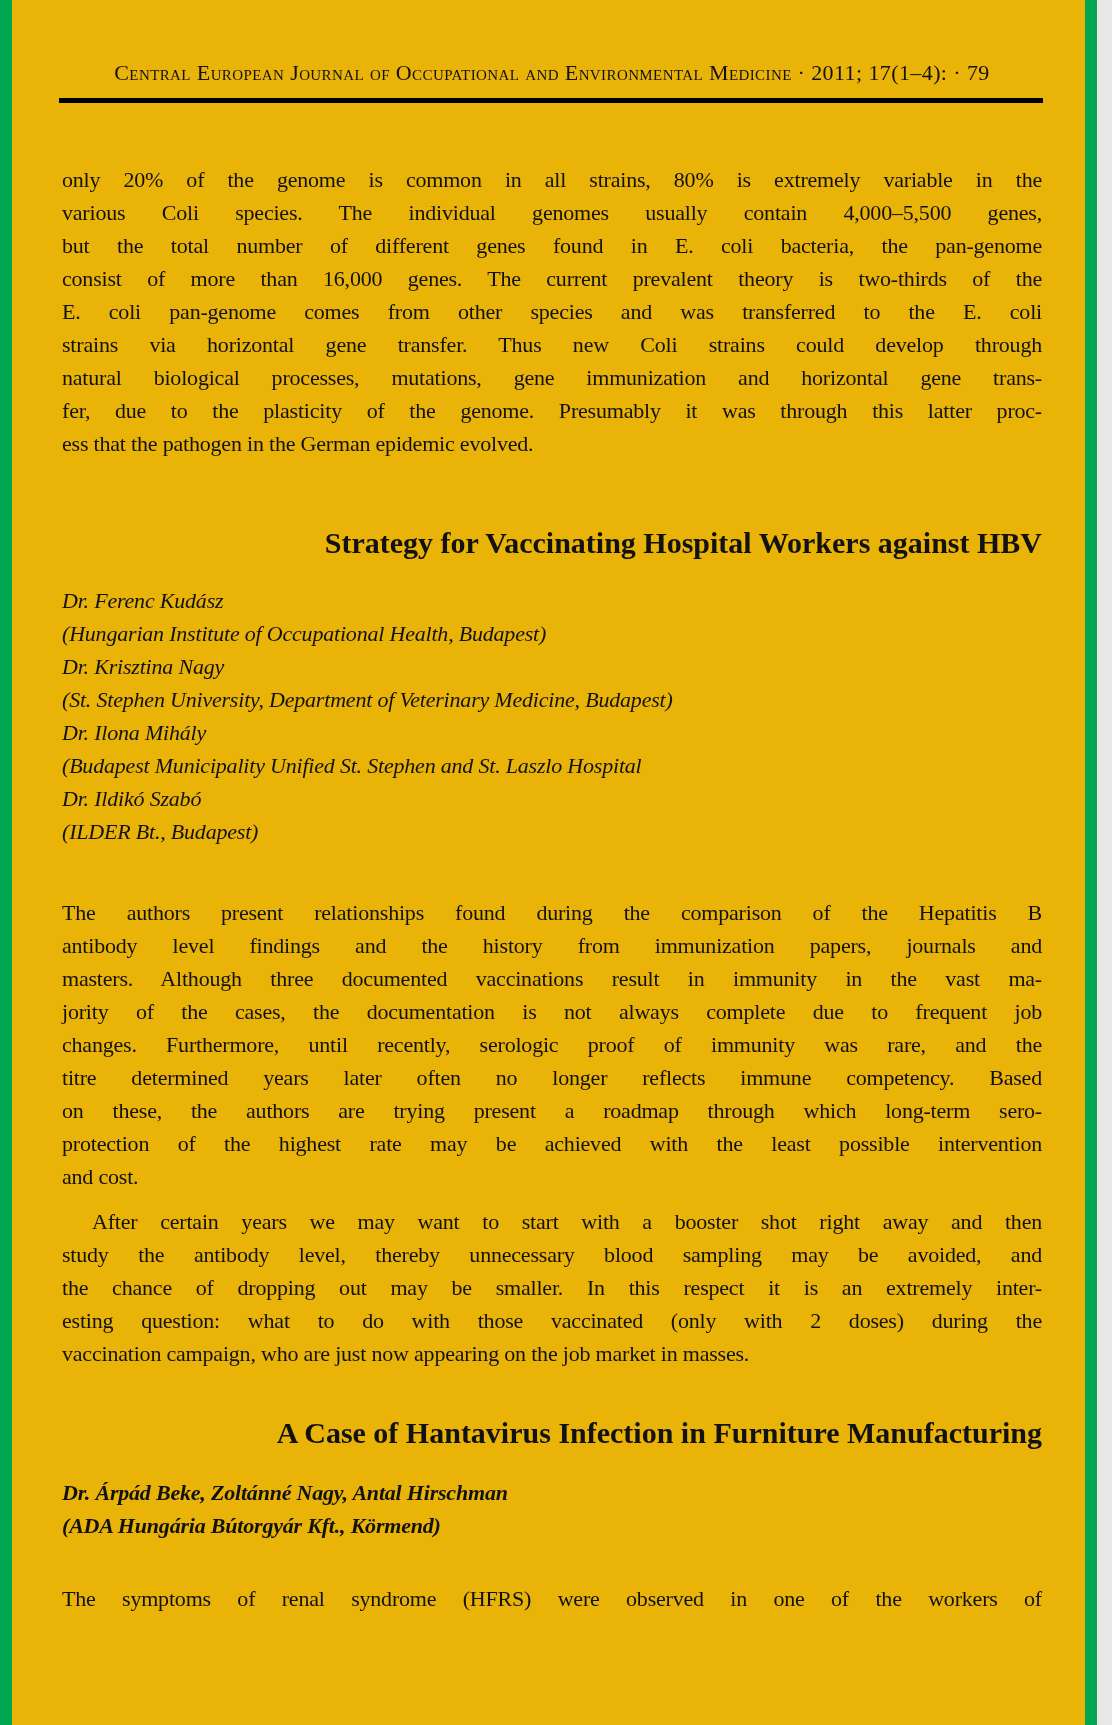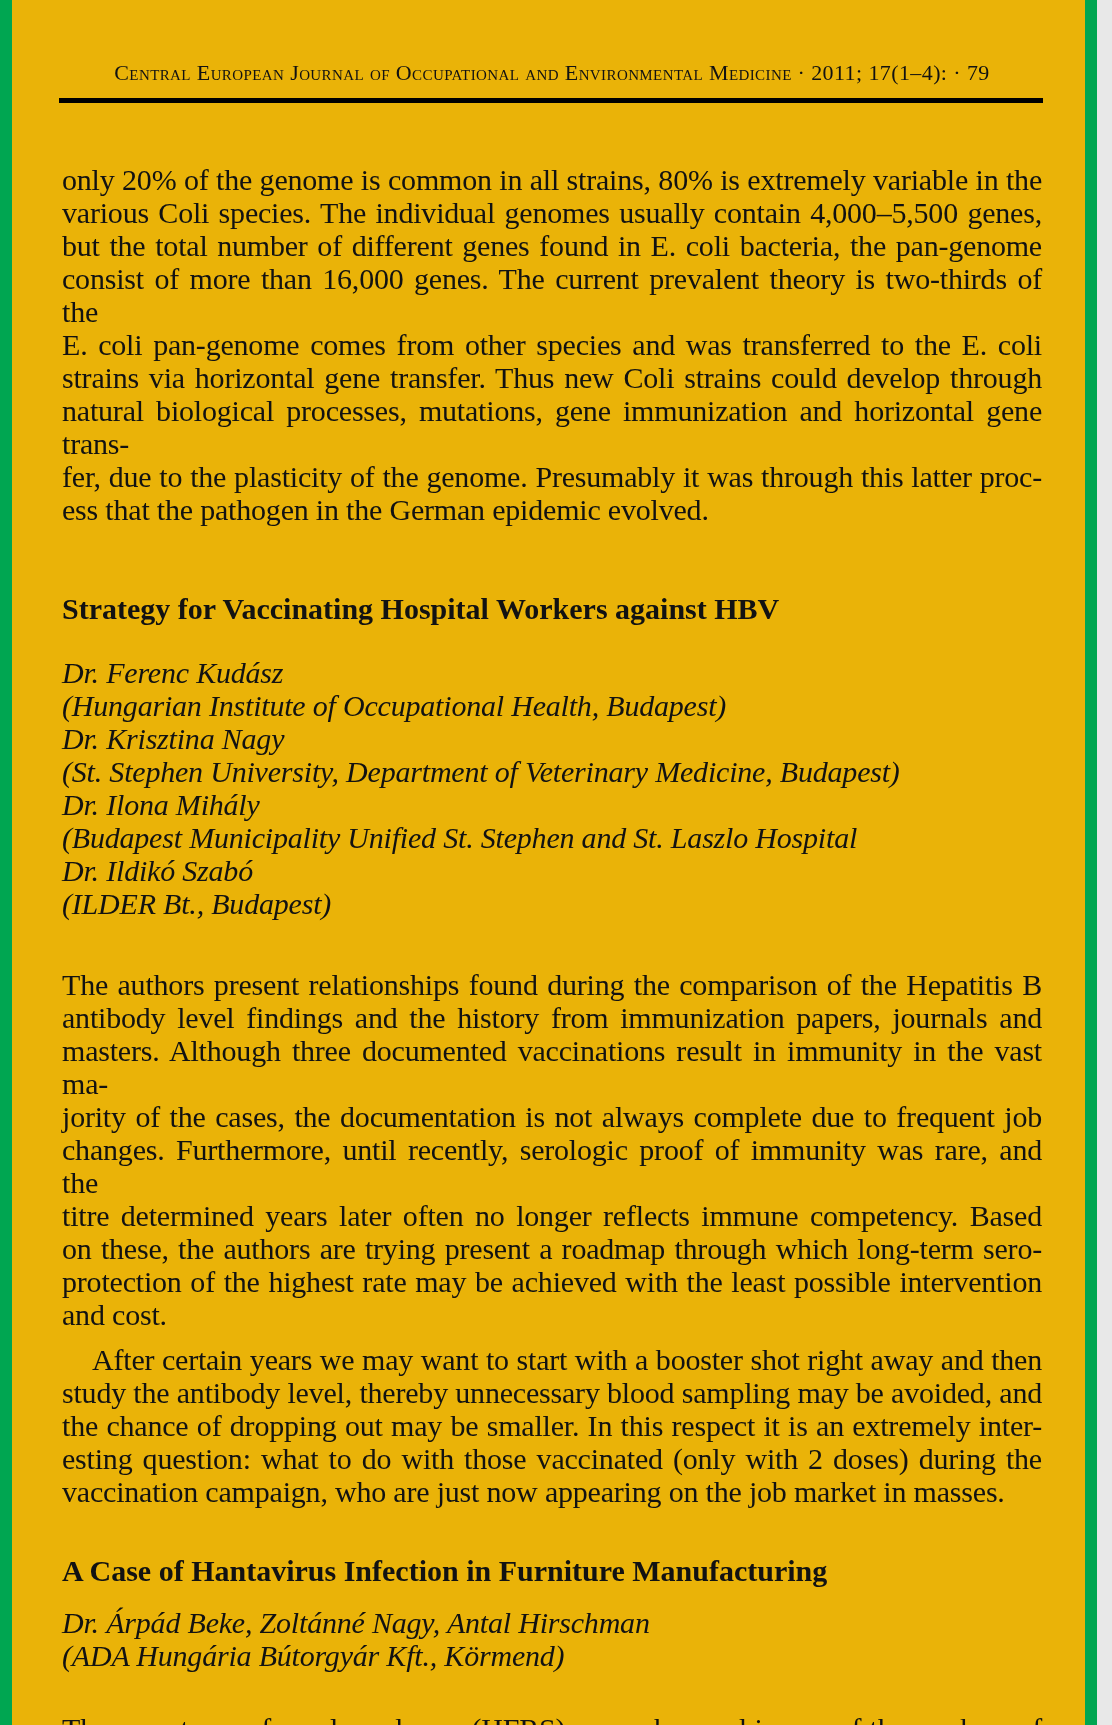--- a/index.html
+++ b/index.html
@@ -45,21 +45,21 @@
     height: 5px;
     background: #000;
     margin-top: 10px;
     margin-left: -3px;
     margin-right: -1px;
   }
 
   .block { width: 100%; }
   .paragraph .line,
   .authors .line {
-    font-size: 30px;
+    font-size: 22px;
     line-height: 33px;
     letter-spacing: -0.2px;
   }
   .paragraph .line.just {
     text-align: justify;
     text-align-last: justify;
   }
   .paragraph .line.lastline {
     text-align: center;
     text-align-last: left;
@@ -68,31 +68,31 @@
 
   .authors .line {
     font-style: italic;
     text-align: left;
   }
 
   .heading {
     font-size: 30px;
     font-weight: bold;
     line-height: 38px;
-    text-align: left;
+    text-align: right;
   }
 
   
   .b0 { margin-top: 60px; }
   .b1 { margin-top: 64px; }
-  .b2 { margin-top: 28px; }
+  .b2 { margin-top: 22px; }
   .b3 { margin-top: 48px; }
   .b4 { margin-top: 12px; }
   .b5 { margin-top: 44px; }
-  .b6 { margin-top: 16px; }
+  .b6 { margin-top: 24px; font-weight: bold; }
   .b7 { margin-top: 40px; }
 </style>
 </head>
 <body>
 
 <div class="page">
   <div class="green-bar left" style="background: rgb(0, 166, 81);"></div>
   <div class="green-bar right" style="background: rgb(0, 166, 81);"></div>
 
   <div class="content">

